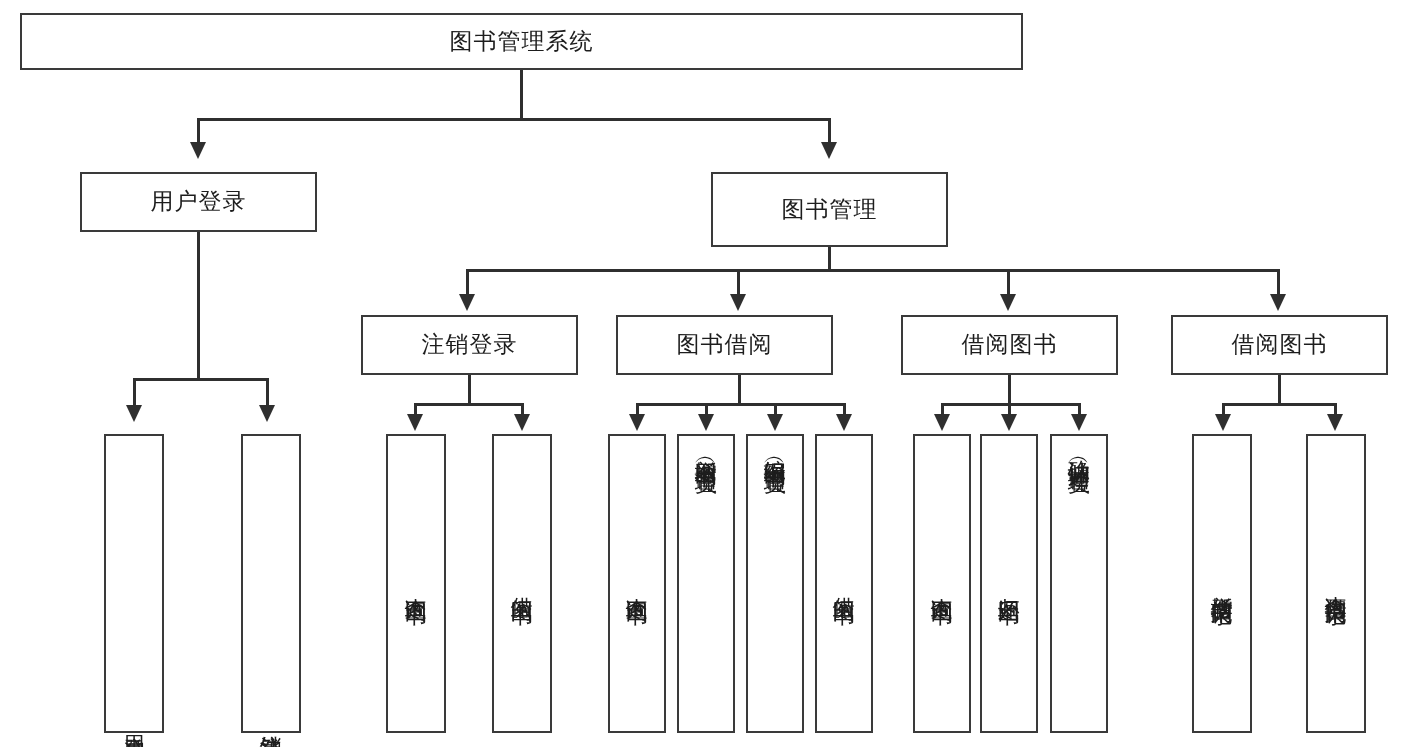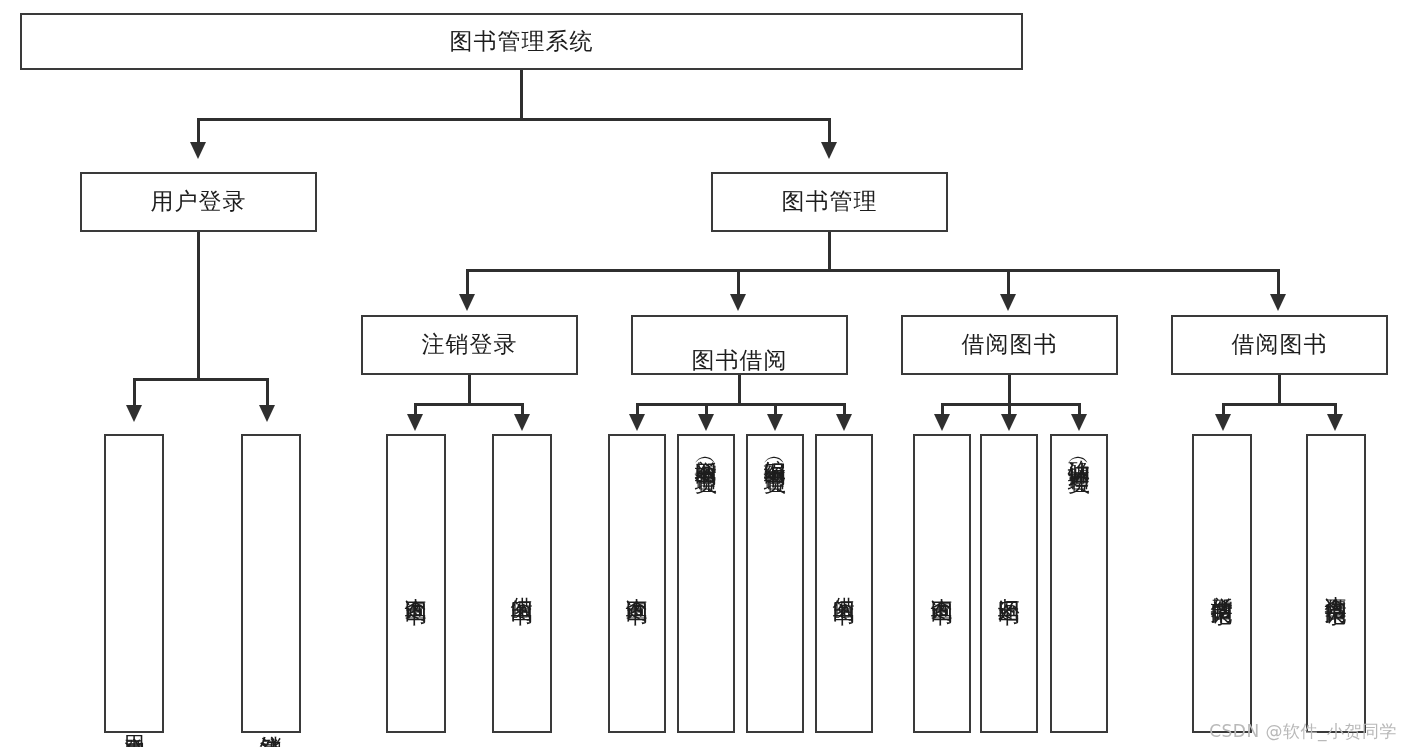--- a/index.html
+++ b/index.html
@@ -108,21 +108,21 @@
   <div class="conn conn-h" style="left:197px; top:118px; width:634px; height:3px;"></div>
 
   <div class="conn conn-v" style="left:197px; top:118px; width:3px; height:27px;"></div>
   <div class="arrow" style="left:190px; top:142px;"></div>
   <div class="conn conn-v" style="left:828px; top:118px; width:3px; height:27px;"></div>
   <div class="arrow" style="left:821px; top:142px;"></div>
 
   <div class="node node-h" style="left:80px; top:172px; width:237px; height:60px;">
     <span>用户登录</span>
   </div>
-  <div class="node node-h" style="left:711px; top:172px; width:237px; height:60px;">
+  <div class="node node-h" style="left:711px; top:172px; width:237px; height:75px;">
     <span>图书管理</span>
   </div>
 
   <div class="conn conn-v" style="left:197px; top:232px; width:3px; height:146px;"></div>
   <div class="conn conn-h" style="left:133px; top:378px; width:136px; height:3px;"></div>
   <div class="conn conn-v" style="left:133px; top:378px; width:3px; height:30px;"></div>
   <div class="arrow" style="left:126px; top:405px;"></div>
   <div class="conn conn-v" style="left:266px; top:378px; width:3px; height:30px;"></div>
   <div class="arrow" style="left:259px; top:405px;"></div>
 
@@ -133,21 +133,21 @@
   <div class="conn conn-v" style="left:737px; top:269px; width:3px; height:28px;"></div>
   <div class="arrow" style="left:730px; top:294px;"></div>
   <div class="conn conn-v" style="left:1007px; top:269px; width:3px; height:28px;"></div>
   <div class="arrow" style="left:1000px; top:294px;"></div>
   <div class="conn conn-v" style="left:1277px; top:269px; width:3px; height:28px;"></div>
   <div class="arrow" style="left:1270px; top:294px;"></div>
 
   <div class="node node-h" style="left:361px; top:315px; width:217px; height:60px;">
     <span>注销登录</span>
   </div>
-  <div class="node node-h" style="left:631px; top:315px; width:217px; height:60px;align-items:flex-end;">
+  <div class="node node-h" style="left:616px; top:315px; width:217px; height:60px;">
     <span>图书借阅</span>
   </div>
   <div class="node node-h" style="left:901px; top:315px; width:217px; height:60px;">
     <span>借阅图书</span>
   </div>
   <div class="node node-h" style="left:1171px; top:315px; width:217px; height:60px;">
     <span>借阅图书</span>
   </div>
 
   <div class="conn conn-v" style="left:468px; top:375px; width:3px; height:30px;"></div>
@@ -221,14 +221,13 @@
     <span class="node-v">确认归还（管理员）</span>
   </div>
 
   <div class="node leaf align-mid" style="left:1192px; top:434px; width:60px; height:299px;">
     <span class="node-v">新增借阅记录</span>
   </div>
   <div class="node leaf align-mid" style="left:1306px; top:434px; width:60px; height:299px;">
     <span class="node-v">查询借阅记录</span>
   </div>
 
-  <div id="watermark">CSDN @软件_小贺同学</div>
 </div>
 
 </body></html>

